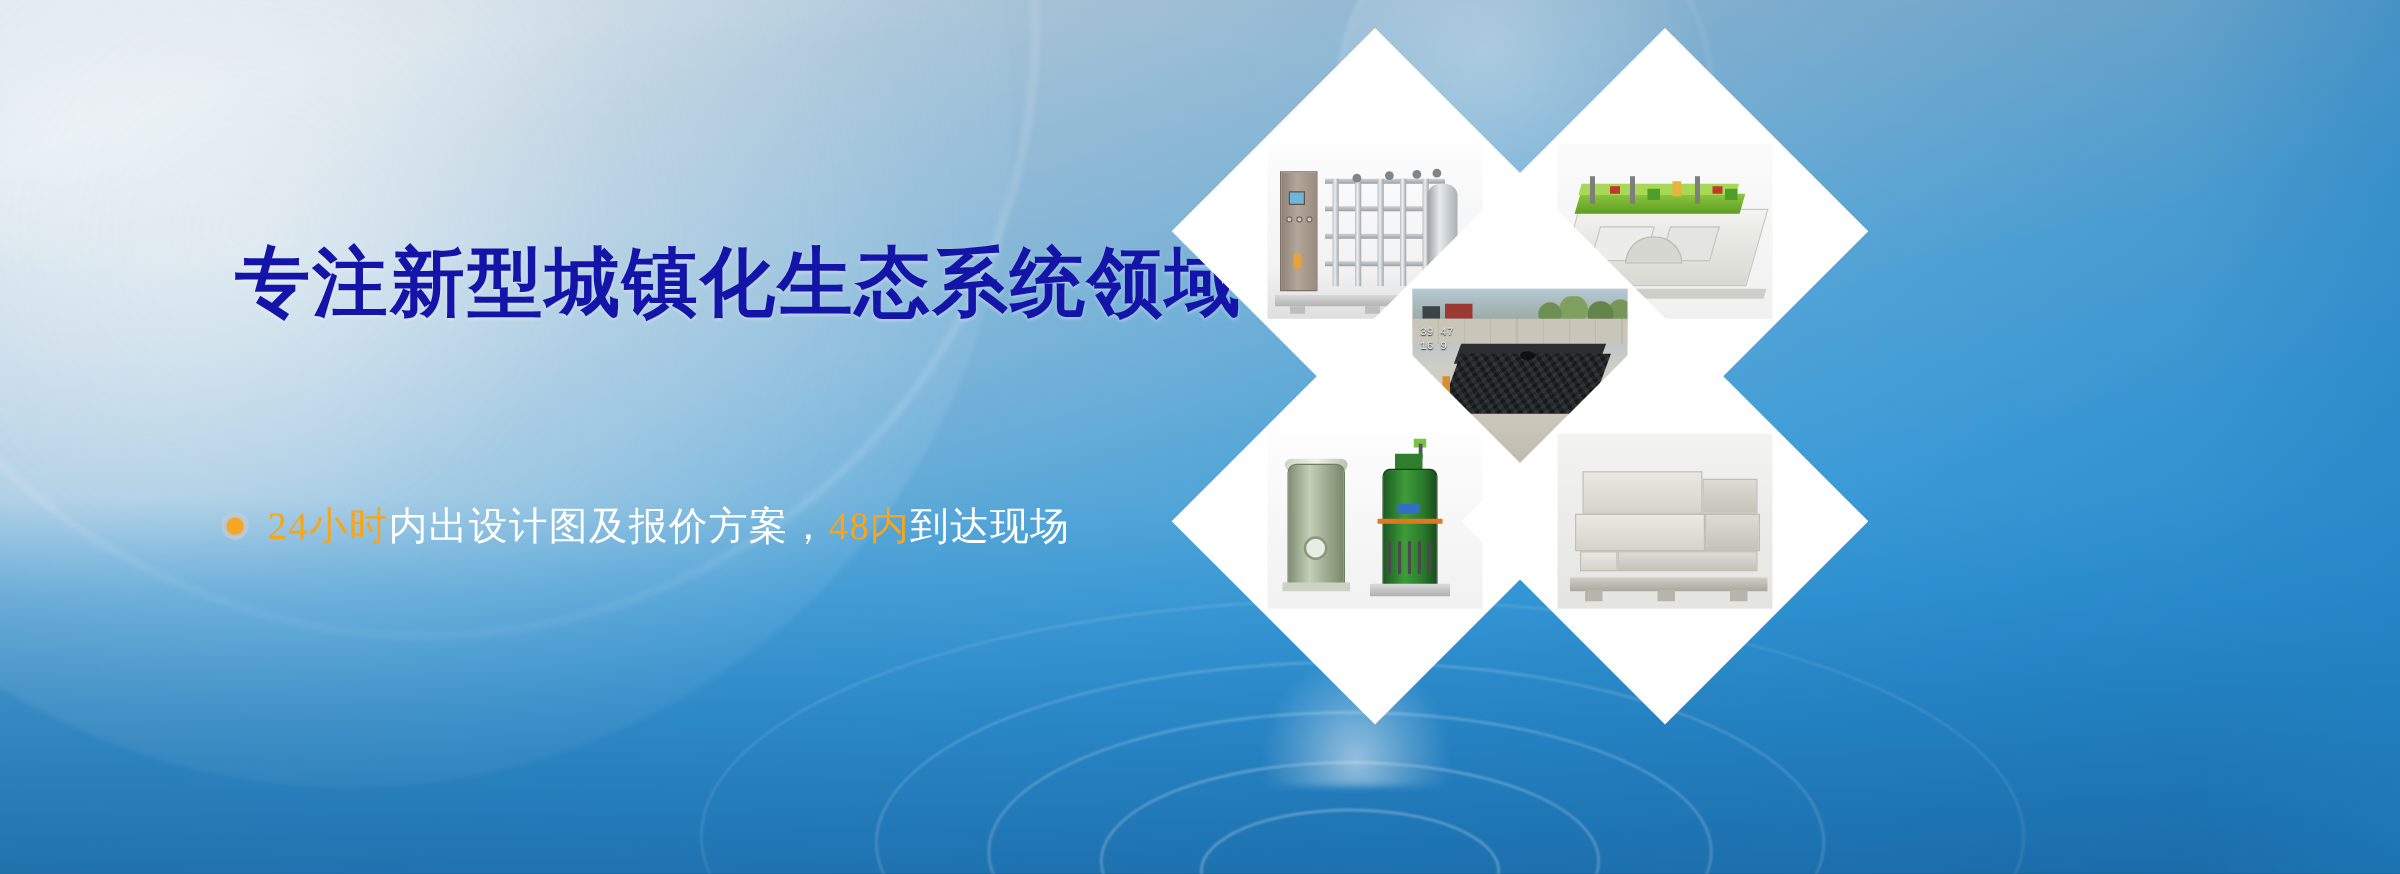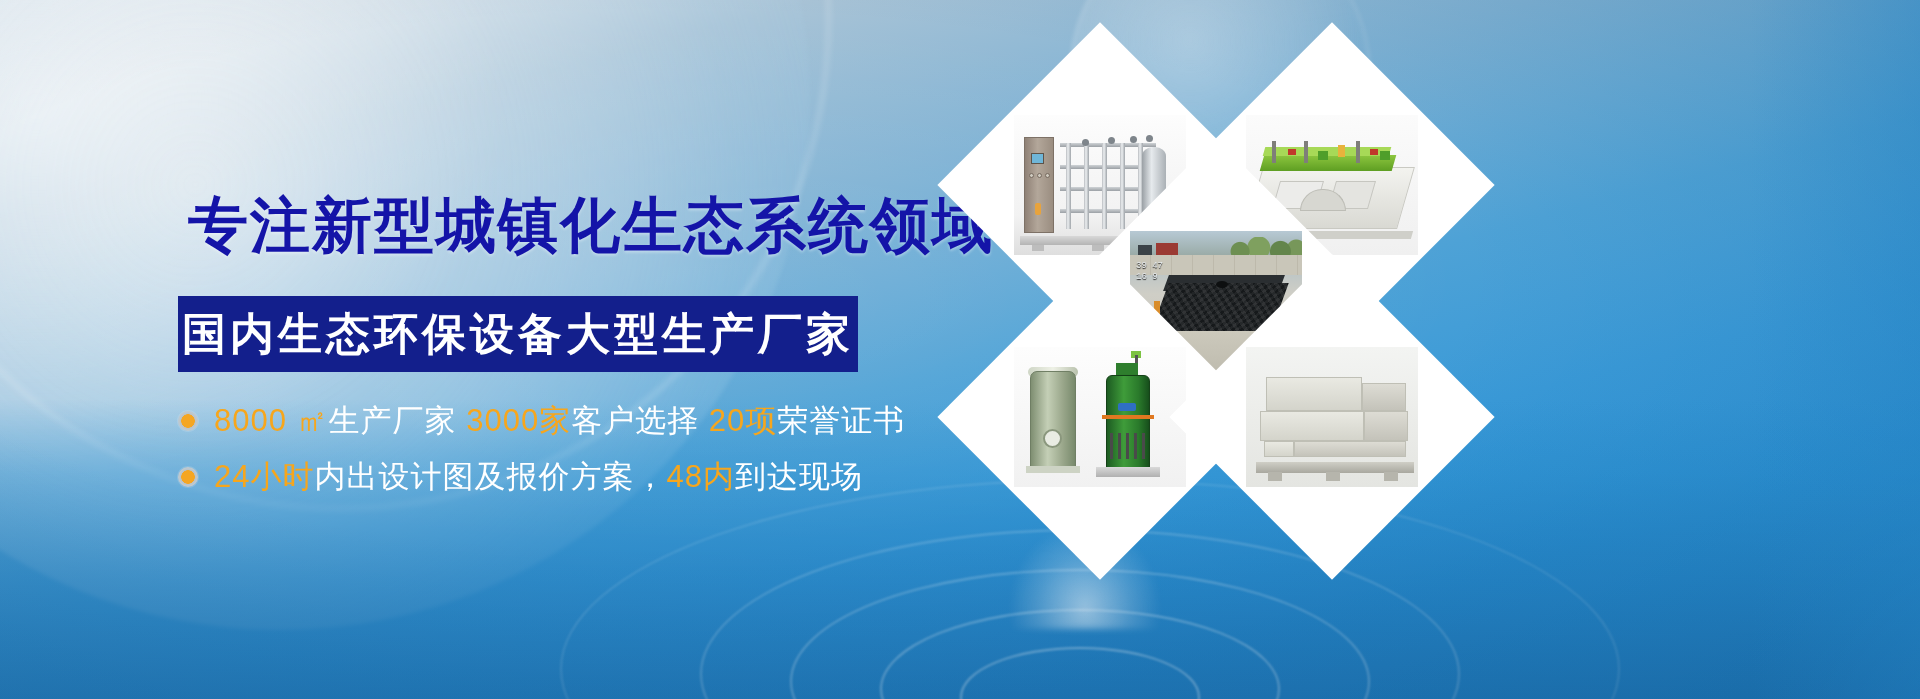--- a/index.html
+++ b/index.html
@@ -71,21 +71,21 @@
     position:absolute;left:1010px;bottom:70px;width:150px;height:105px;
     background:radial-gradient(ellipse at 50% 80%, rgba(255,255,255,0.55) 0%, rgba(255,255,255,0.18) 45%, rgba(255,255,255,0) 72%);
     filter:blur(3px);
   }
   .bg-vignette{
     position:absolute;inset:0;
     background:radial-gradient(ellipse at 35% 40%, rgba(255,255,255,0.10) 0%, rgba(0,60,110,0.0) 45%, rgba(0,55,100,0.18) 100%);
   }
 
   
-  .copy{position:absolute;left:0;top:0;width:900px;height:699px;}
+  .copy{position:absolute;left:0;top:0;width:900px;height:699px;font-family:Liberation Serif, serif;}
 
   .headline{
     position:absolute;left:188px;top:186px;
     font-size:60px;font-weight:bold;letter-spacing:2px;
     color:#1414a8;
     text-shadow:0 2px 3px rgba(255,255,255,0.35);
     white-space:nowrap;
   }
   .subhead{
     position:absolute;left:196px;top:250px;
@@ -229,32 +229,23 @@
   <div class="ripple r3"></div>
   <div class="ripple r4"></div>
   <div class="splash"></div>
   <div class="bg-vignette"></div>
 
   <div class="copy">
 
     <div class="headline">专注新型城镇化生态系统领域</div>
 
 
-    <div class="badge">
-      <span class="badge-text">国内生态环保设备大型生产厂家</span>
-    </div>
 
     <div class="bullets">
 
-      <div class="bullet-row">
-        <span class="dot"></span>
-        <span class="line">
-          <span class="hl">8000 ㎡</span><span>生产厂家 </span><span class="hl">3000家</span><span>客户选择 </span><span class="hl">20项</span><span>荣誉证书</span>
-        </span>
-      </div>
 
       <div class="bullet-row">
         <span class="dot"></span>
         <span class="line">
           <span class="hl">24小时</span><span>内出设计图及报价方案，</span><span class="hl">48内</span><span>到达现场</span>
         </span>
       </div>
 
     </div>
   </div>

